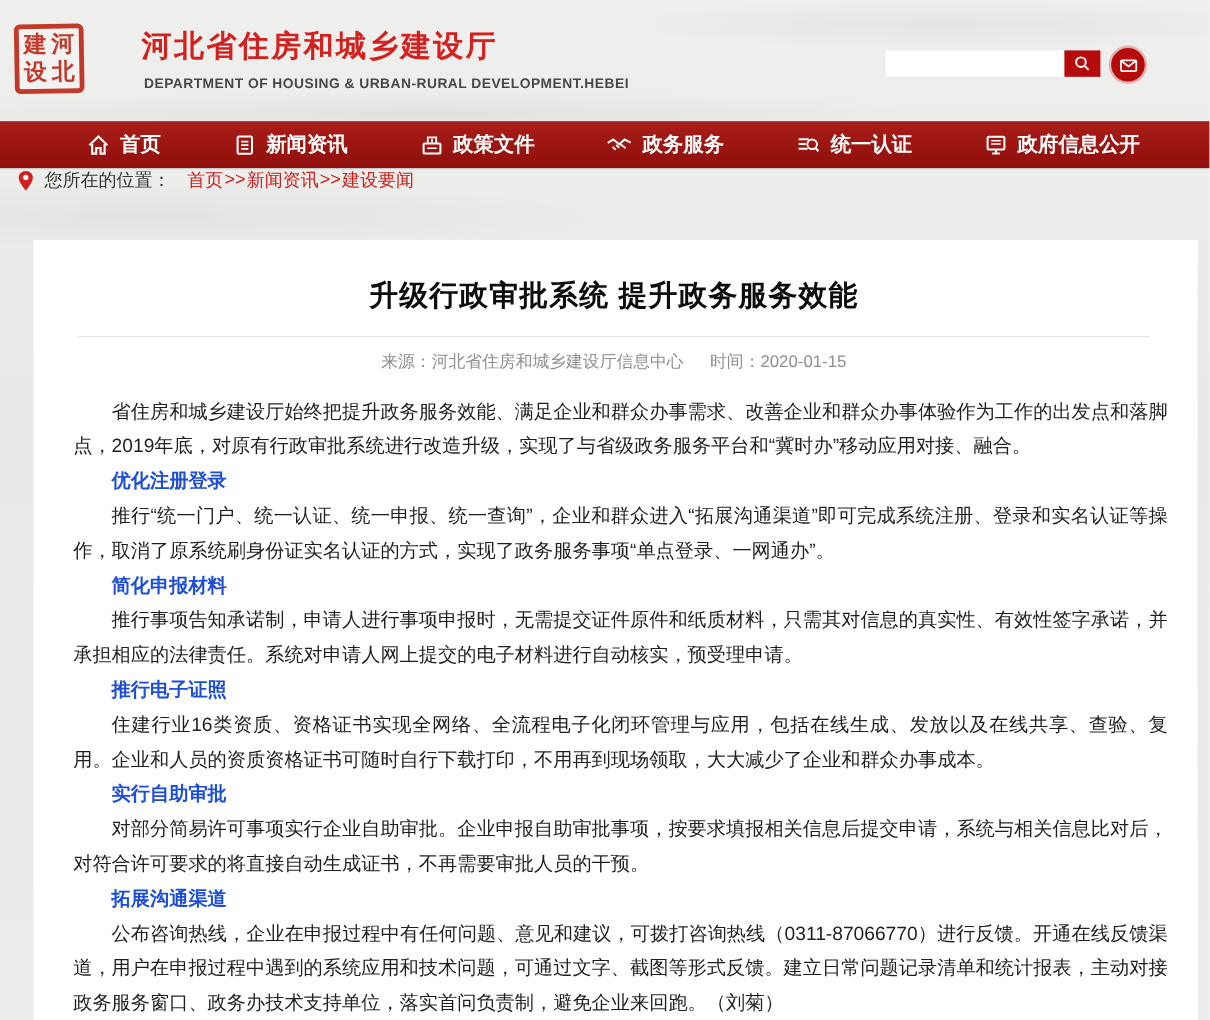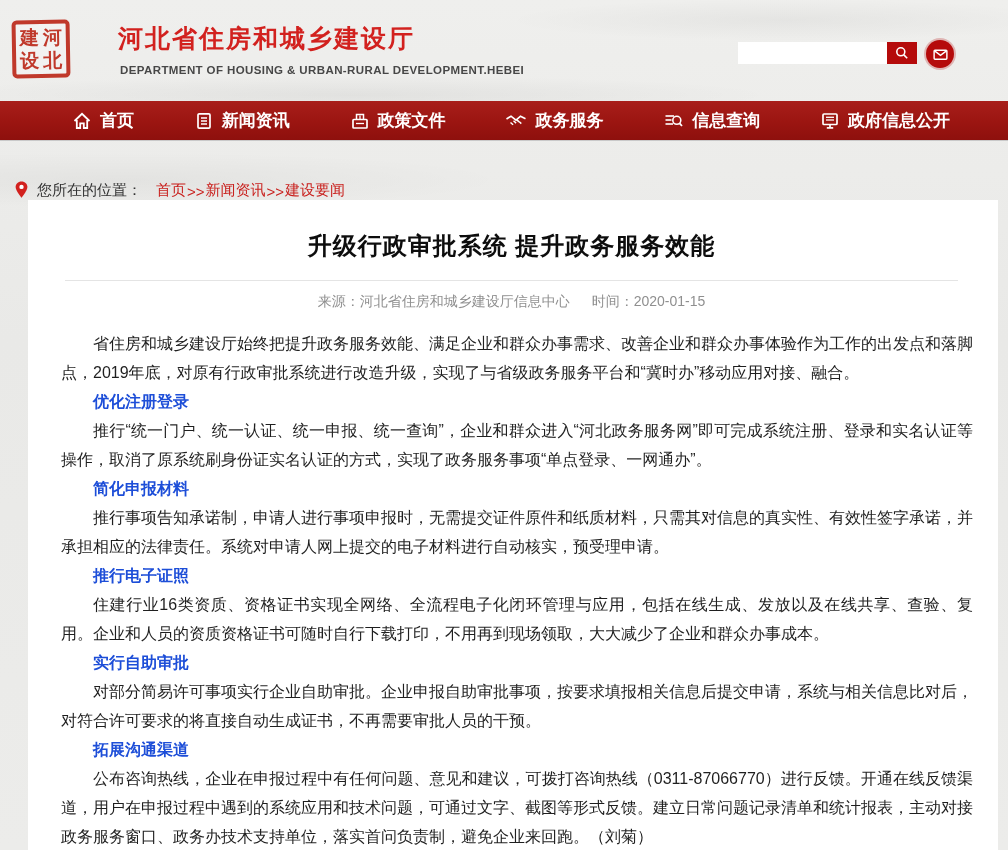--- a/index.html
+++ b/index.html
@@ -66,21 +66,21 @@
   .nav-item {
     display:flex; align-items:center; gap:8px; color:#ffffff;
     font-size:17px; font-weight:bold; text-decoration:none; cursor:pointer;
     white-space:nowrap;
   }
   .nico { display:flex; align-items:center; }
 
   
   .breadcrumb {
     position:absolute; left:0; top:141px; width:1008px; height:59px;
-    display:flex; align-items:flex-end; padding-left:13px; font-size:15px; color:#333;border-radius:26px;
+    display:flex; align-items:flex-start; padding-left:13px; font-size:15px; color:#333;border-radius:26px;
   }
   .crumb-label { color:#333; margin-left:7px; }
   .crumb-link { color:#c9201d; text-decoration:none; cursor:pointer; }
   .crumb-sep { color:#c9201d; margin:0 1px; }
   .crumb-first { margin-left:14px; }
 
   
   .panel {
     position:absolute; left:28px; top:200px; width:970px; height:832px;
     background:#ffffff; padding:24px 25px 0 22px;
@@ -176,21 +176,21 @@
     <a class="nav-item">
       <span class="nico">
         <svg width="21" height="20" viewBox="0 0 21 20">
             <line x1="2.5" y1="5" x2="11" y2="5" stroke="#fff" stroke-width="1.6"></line>
             <line x1="2.5" y1="9" x2="8.5" y2="9" stroke="#fff" stroke-width="1.6"></line>
             <line x1="2.5" y1="13" x2="10" y2="13" stroke="#fff" stroke-width="1.6"></line>
             <circle cx="13.8" cy="9.3" r="4" fill="none" stroke="#fff" stroke-width="1.6"></circle>
             <line x1="16.6" y1="12.4" x2="19" y2="15" stroke="#fff" stroke-width="1.8"></line>
           </svg>
       </span>
-      <span>信息查询</span>
+      <span>统一认证</span>
     </a>
     <a class="nav-item">
       <span class="nico">
         <svg width="20" height="20" viewBox="0 0 20 20">
             <rect x="3" y="3" width="14" height="10.5" rx="1" fill="none" stroke="#fff" stroke-width="1.7"></rect>
             <line x1="6" y1="6.3" x2="14" y2="6.3" stroke="#fff" stroke-width="1.3"></line>
             <line x1="6" y1="9" x2="14" y2="9" stroke="#fff" stroke-width="1.3"></line>
             <line x1="10" y1="13.5" x2="10" y2="16.6" stroke="#fff" stroke-width="1.7"></line>
             <line x1="6.8" y1="16.9" x2="13.2" y2="16.9" stroke="#fff" stroke-width="1.7"></line>
           </svg>
@@ -215,21 +215,21 @@
   </div>
 
   <div class="panel">
     <div class="art-title">升级行政审批系统 提升政务服务效能</div>
     <div class="meta">
       <span>来源：河北省住房和城乡建设厅信息中心</span><span class="gap"></span><span>时间：2020-01-15</span>
     </div>
     <div class="art-body">
       <p class="sec-p">省住房和城乡建设厅始终把提升政务服务效能、满足企业和群众办事需求、改善企业和群众办事体验作为工作的出发点和落脚点，2019年底，对原有行政审批系统进行改造升级，实现了与省级政务服务平台和“冀时办”移动应用对接、融合。</p>
       <p class="sec-h">优化注册登录</p>
-      <p class="sec-p">推行“统一门户、统一认证、统一申报、统一查询”，企业和群众进入“河北政务服务网”即可完成系统注册、登录和实名认证等操作，取消了原系统刷身份证实名认证的方式，实现了政务服务事项“单点登录、一网通办”。</p>
+      <p class="sec-p">推行“统一门户、统一认证、统一申报、统一查询”，企业和群众进入“拓展沟通渠道”即可完成系统注册、登录和实名认证等操作，取消了原系统刷身份证实名认证的方式，实现了政务服务事项“单点登录、一网通办”。</p>
       <p class="sec-h">简化申报材料</p>
       <p class="sec-p">推行事项告知承诺制，申请人进行事项申报时，无需提交证件原件和纸质材料，只需其对信息的真实性、有效性签字承诺，并承担相应的法律责任。系统对申请人网上提交的电子材料进行自动核实，预受理申请。</p>
       <p class="sec-h">推行电子证照</p>
       <p class="sec-p">住建行业16类资质、资格证书实现全网络、全流程电子化闭环管理与应用，包括在线生成、发放以及在线共享、查验、复用。企业和人员的资质资格证书可随时自行下载打印，不用再到现场领取，大大减少了企业和群众办事成本。</p>
       <p class="sec-h">实行自助审批</p>
       <p class="sec-p">对部分简易许可事项实行企业自助审批。企业申报自助审批事项，按要求填报相关信息后提交申请，系统与相关信息比对后，对符合许可要求的将直接自动生成证书，不再需要审批人员的干预。</p>
       <p class="sec-h">拓展沟通渠道</p>
       <p class="sec-p">公布咨询热线，企业在申报过程中有任何问题、意见和建议，可拨打咨询热线（0311-87066770）进行反馈。开通在线反馈渠道，用户在申报过程中遇到的系统应用和技术问题，可通过文字、截图等形式反馈。建立日常问题记录清单和统计报表，主动对接政务服务窗口、政务办技术支持单位，落实首问负责制，避免企业来回跑。（刘菊）</p>
     </div>
   </div>

